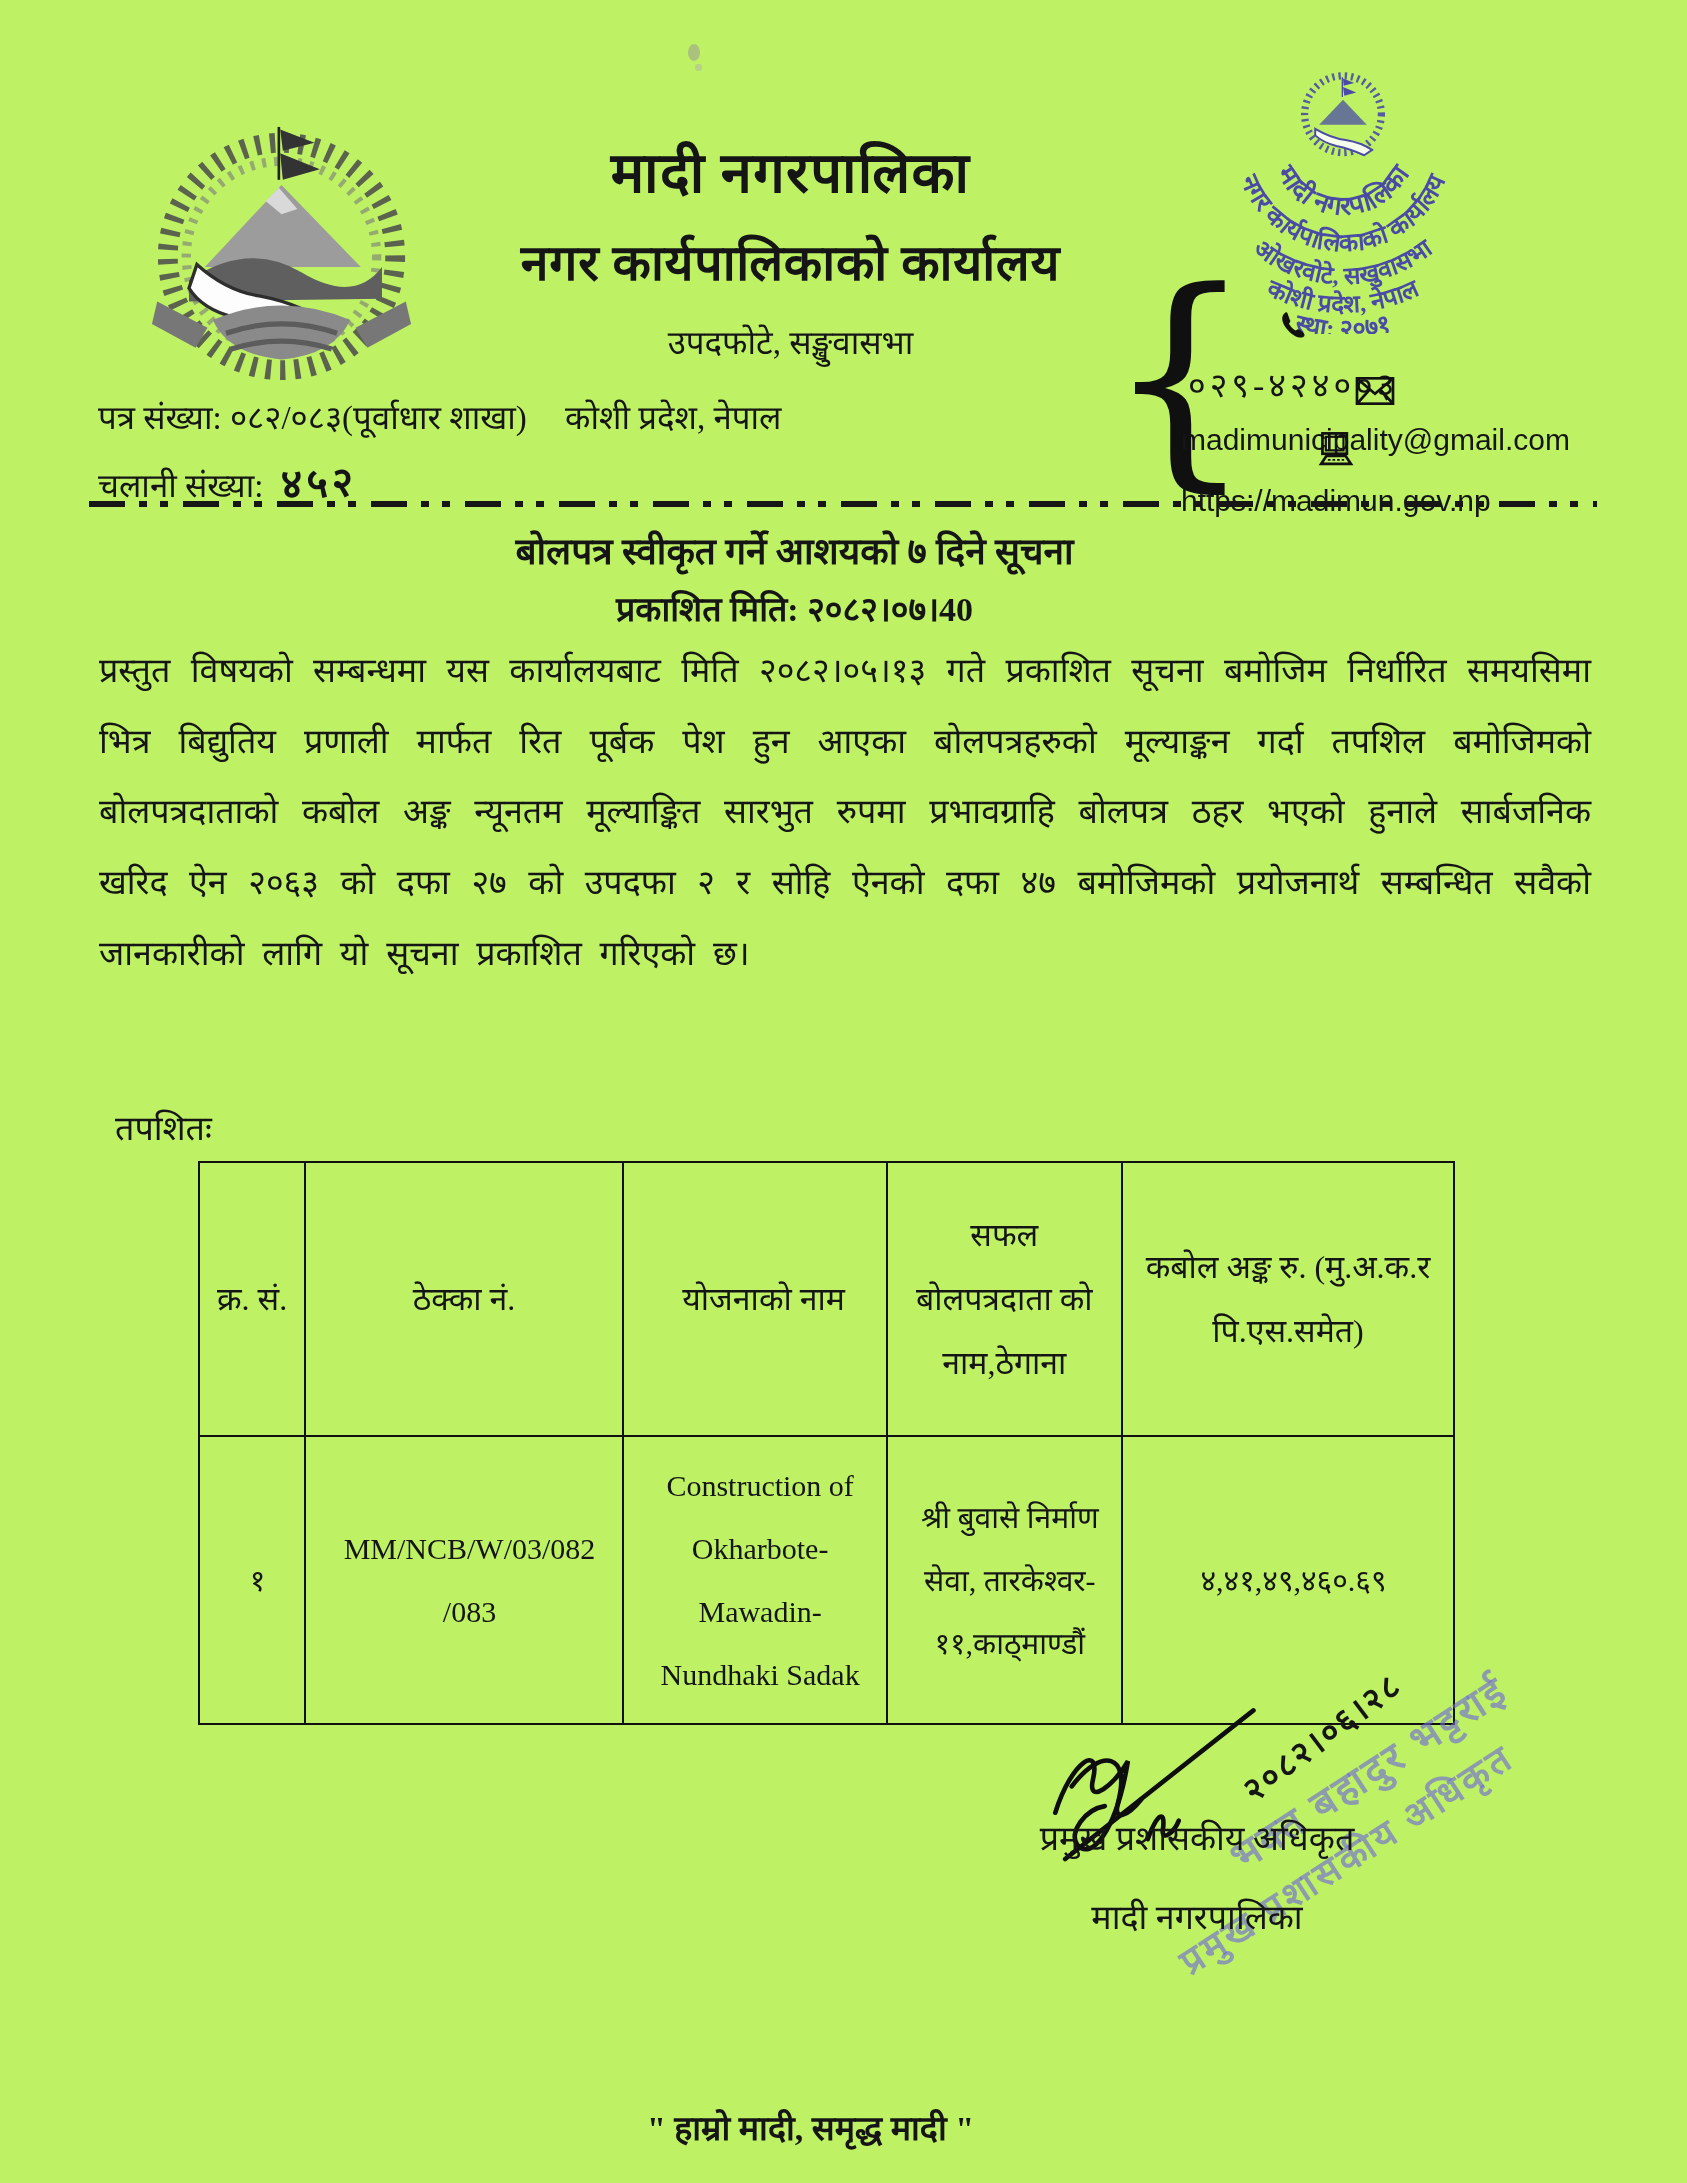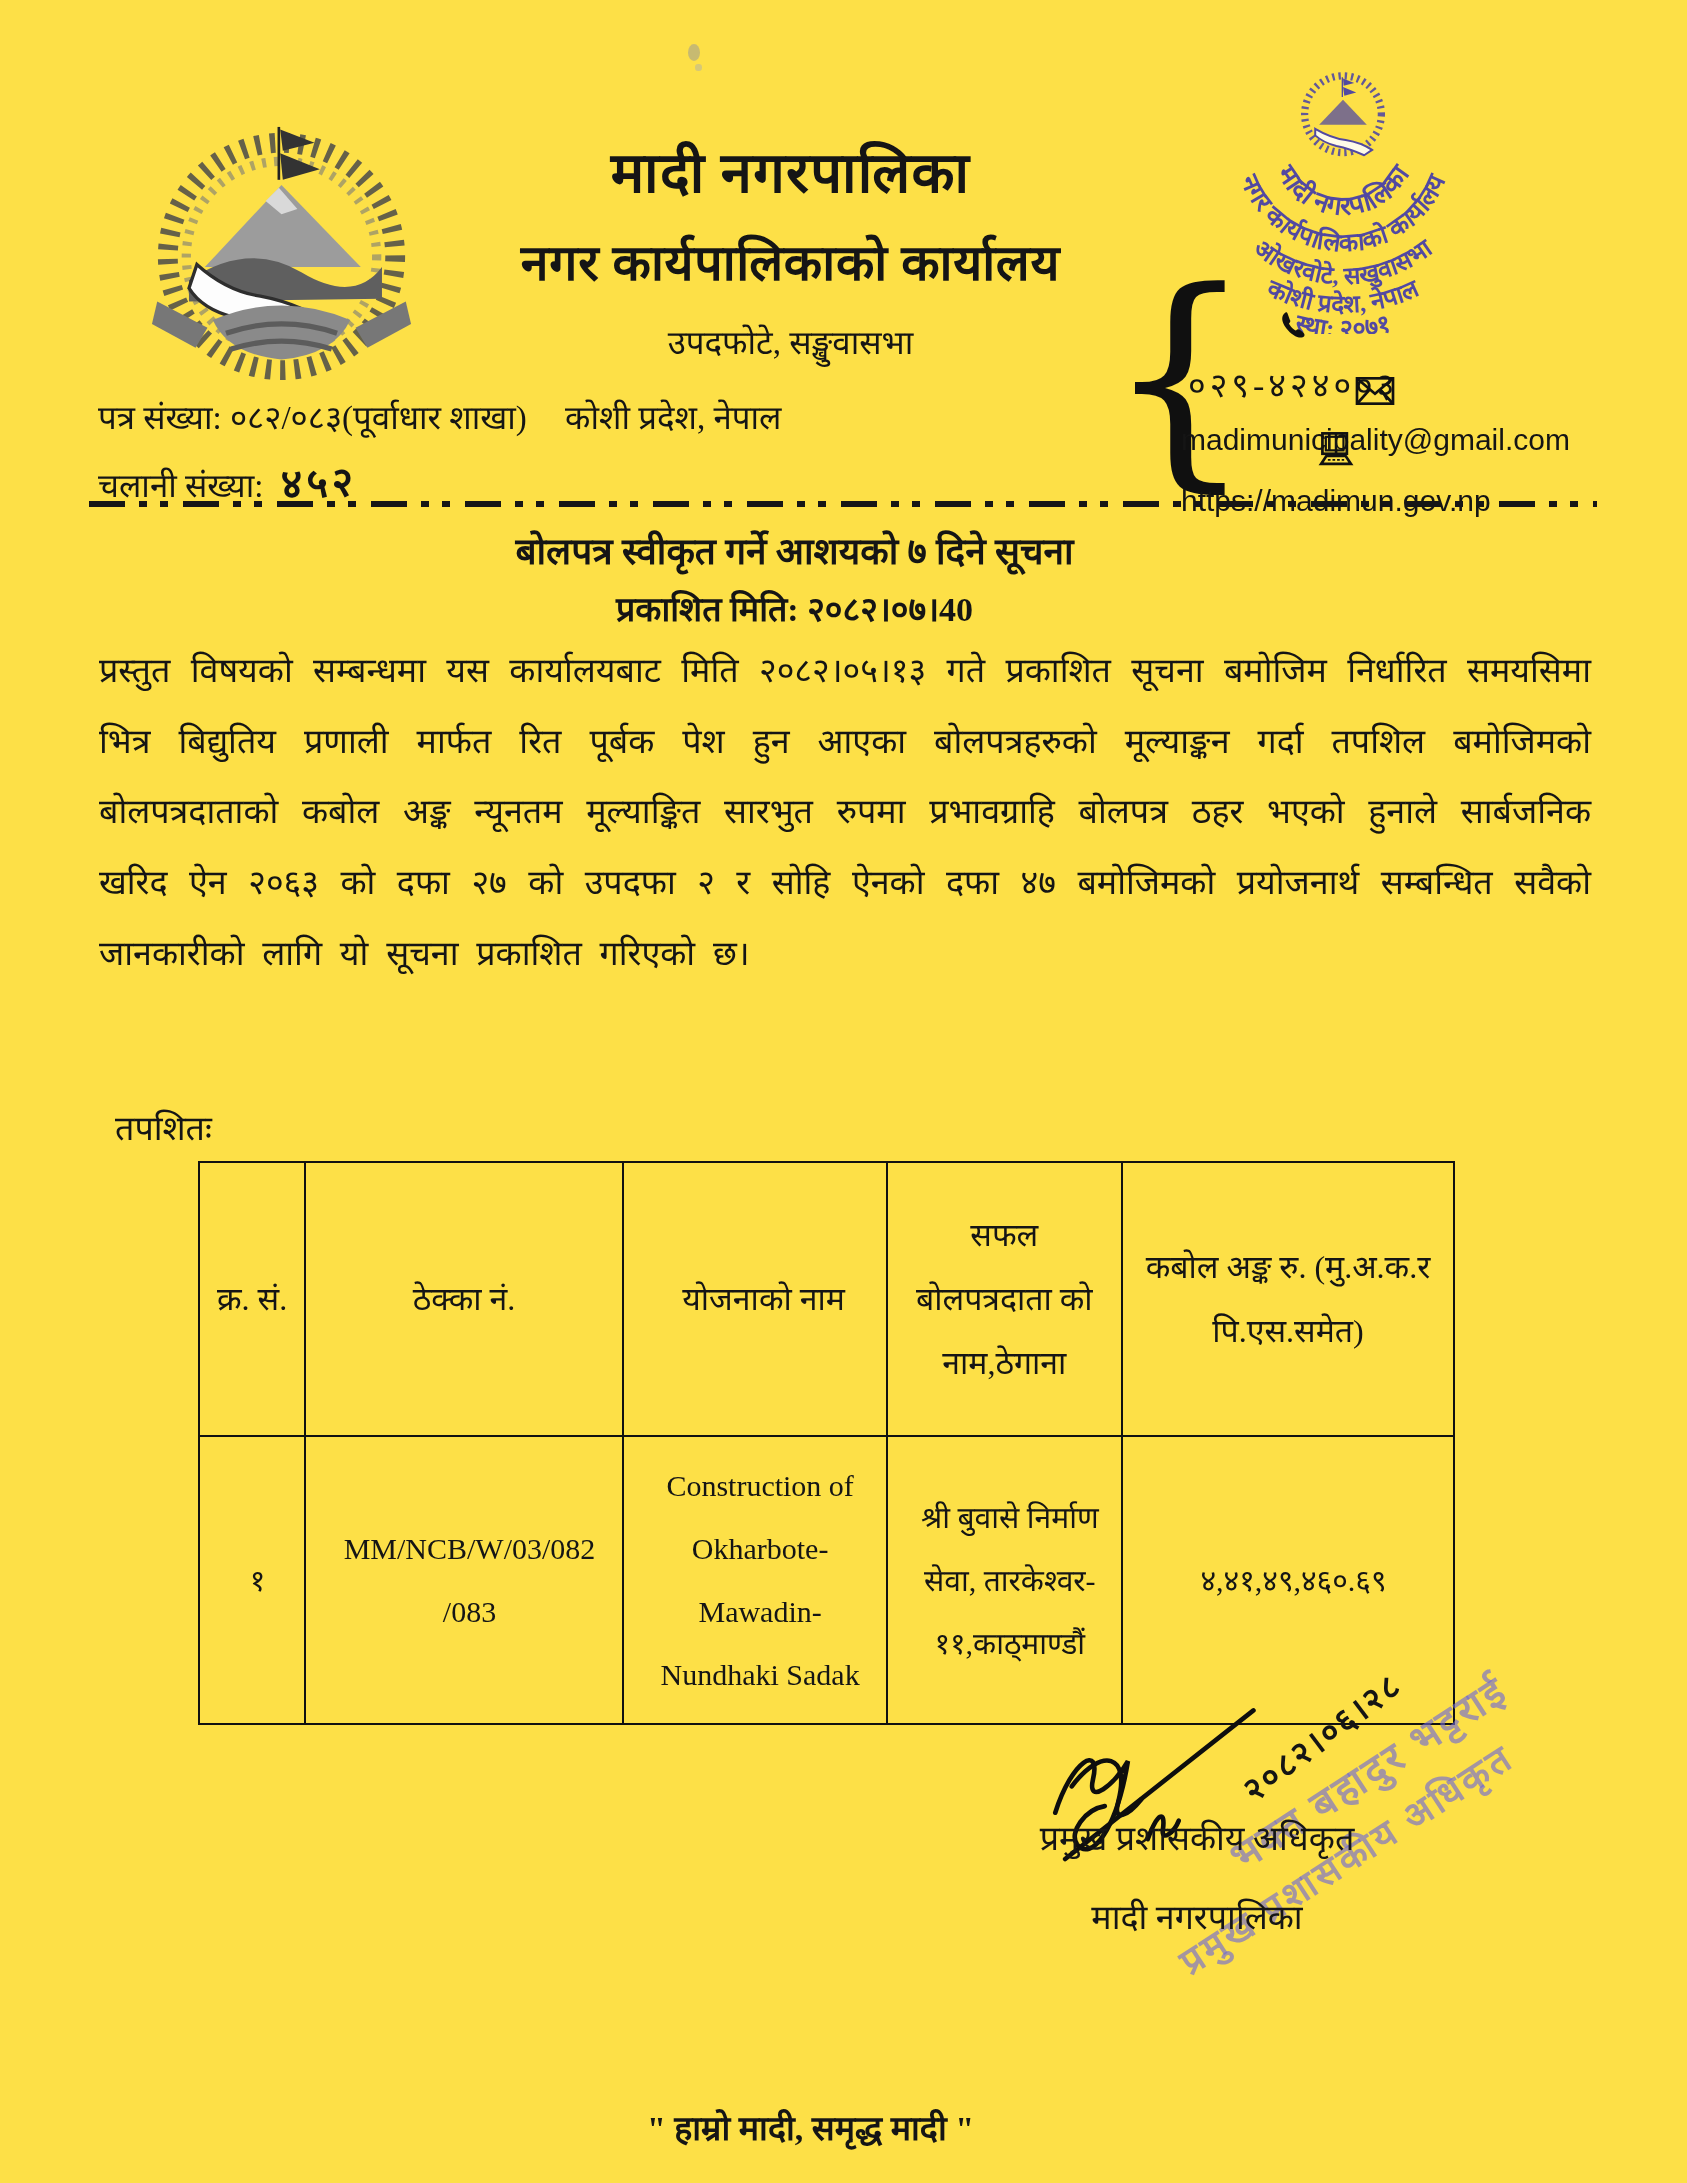--- a/index.html
+++ b/index.html
@@ -1,19 +1,19 @@
 <!DOCTYPE html>
 <html style="font-size:10.6px"><head>
 <meta charset="utf-8">
 <style>
   html,body{margin:0;padding:0;background:#e8e8e4;}
   .page{
     position:relative;
     width:1687px;height:2183px;
-    background:#fde047;
+    background:#bef264;
     font-family:"Liberation Serif","DejaVu Serif",serif;
     color:#151515;
     overflow:hidden;
   }
   .abs{position:absolute;}
   
   .title-block{left:410px;top:132px;width:761px;text-align:center;}
   .title-1{font-size:56px;font-weight:700;letter-spacing:1.3px;}
   .title-2{font-size:50px;font-weight:700;margin-top:18.5px;letter-spacing:0.7px;}
   .title-3{font-size:33px;margin-top:24px;}

